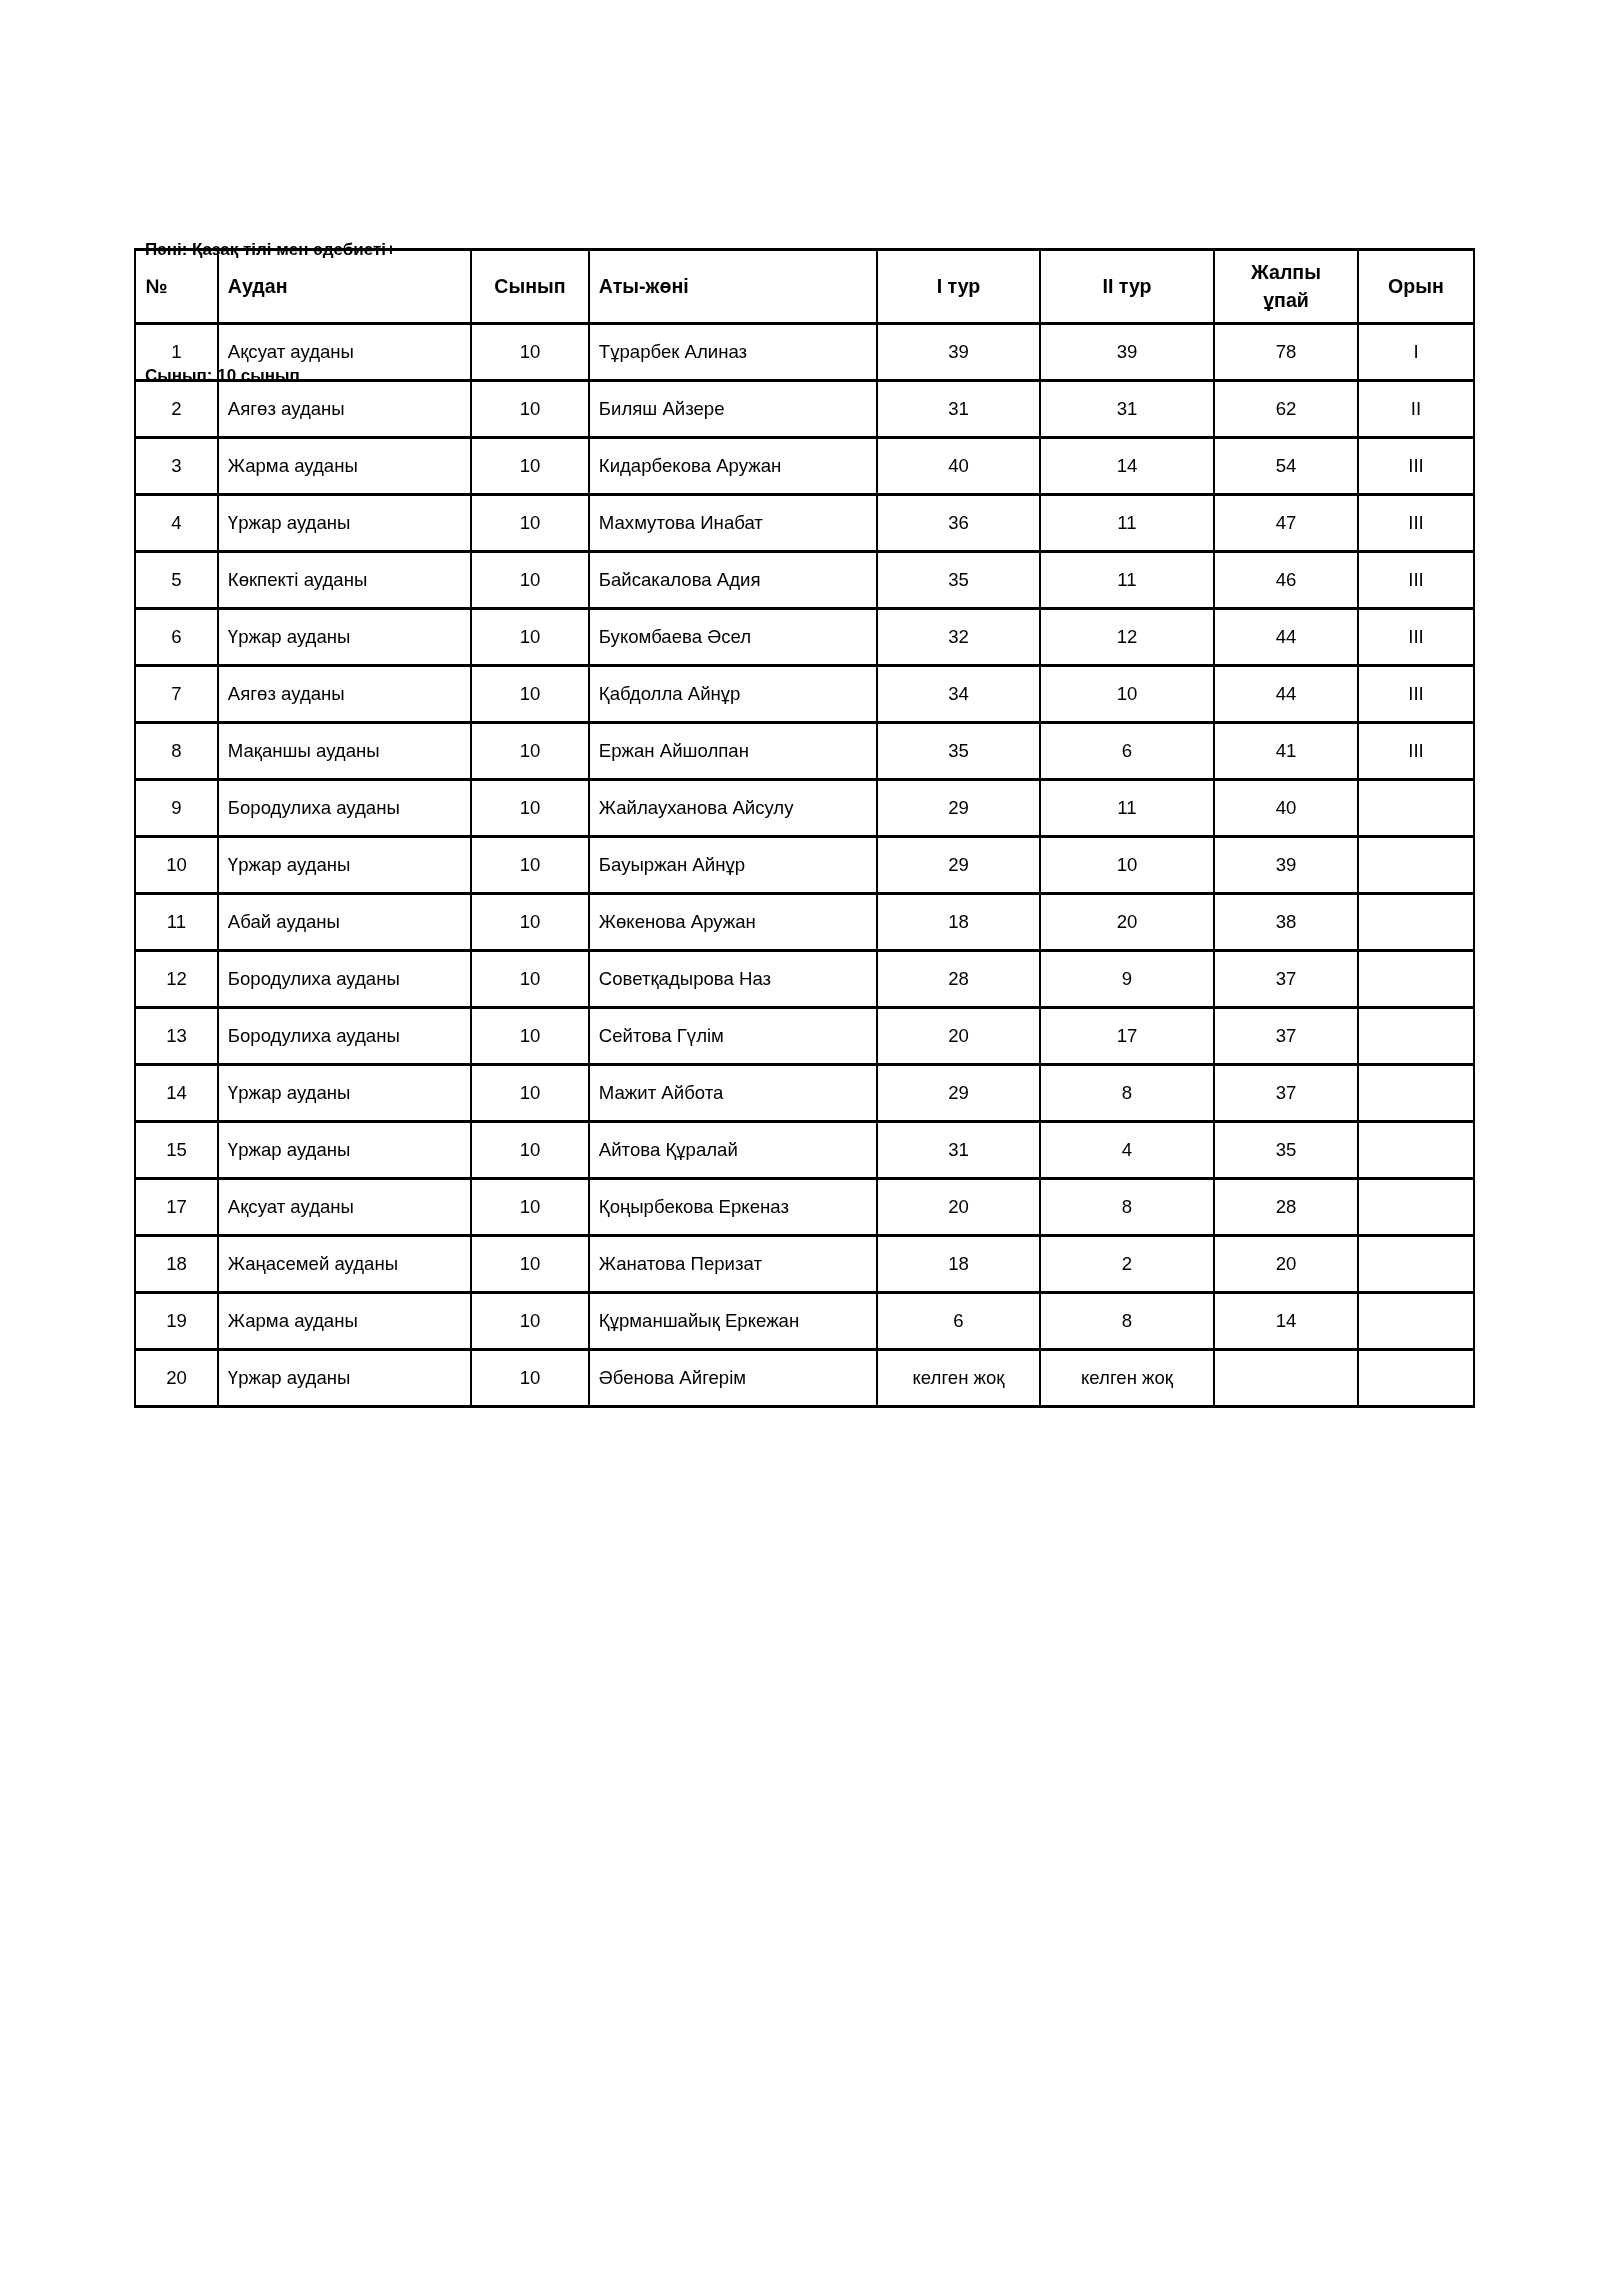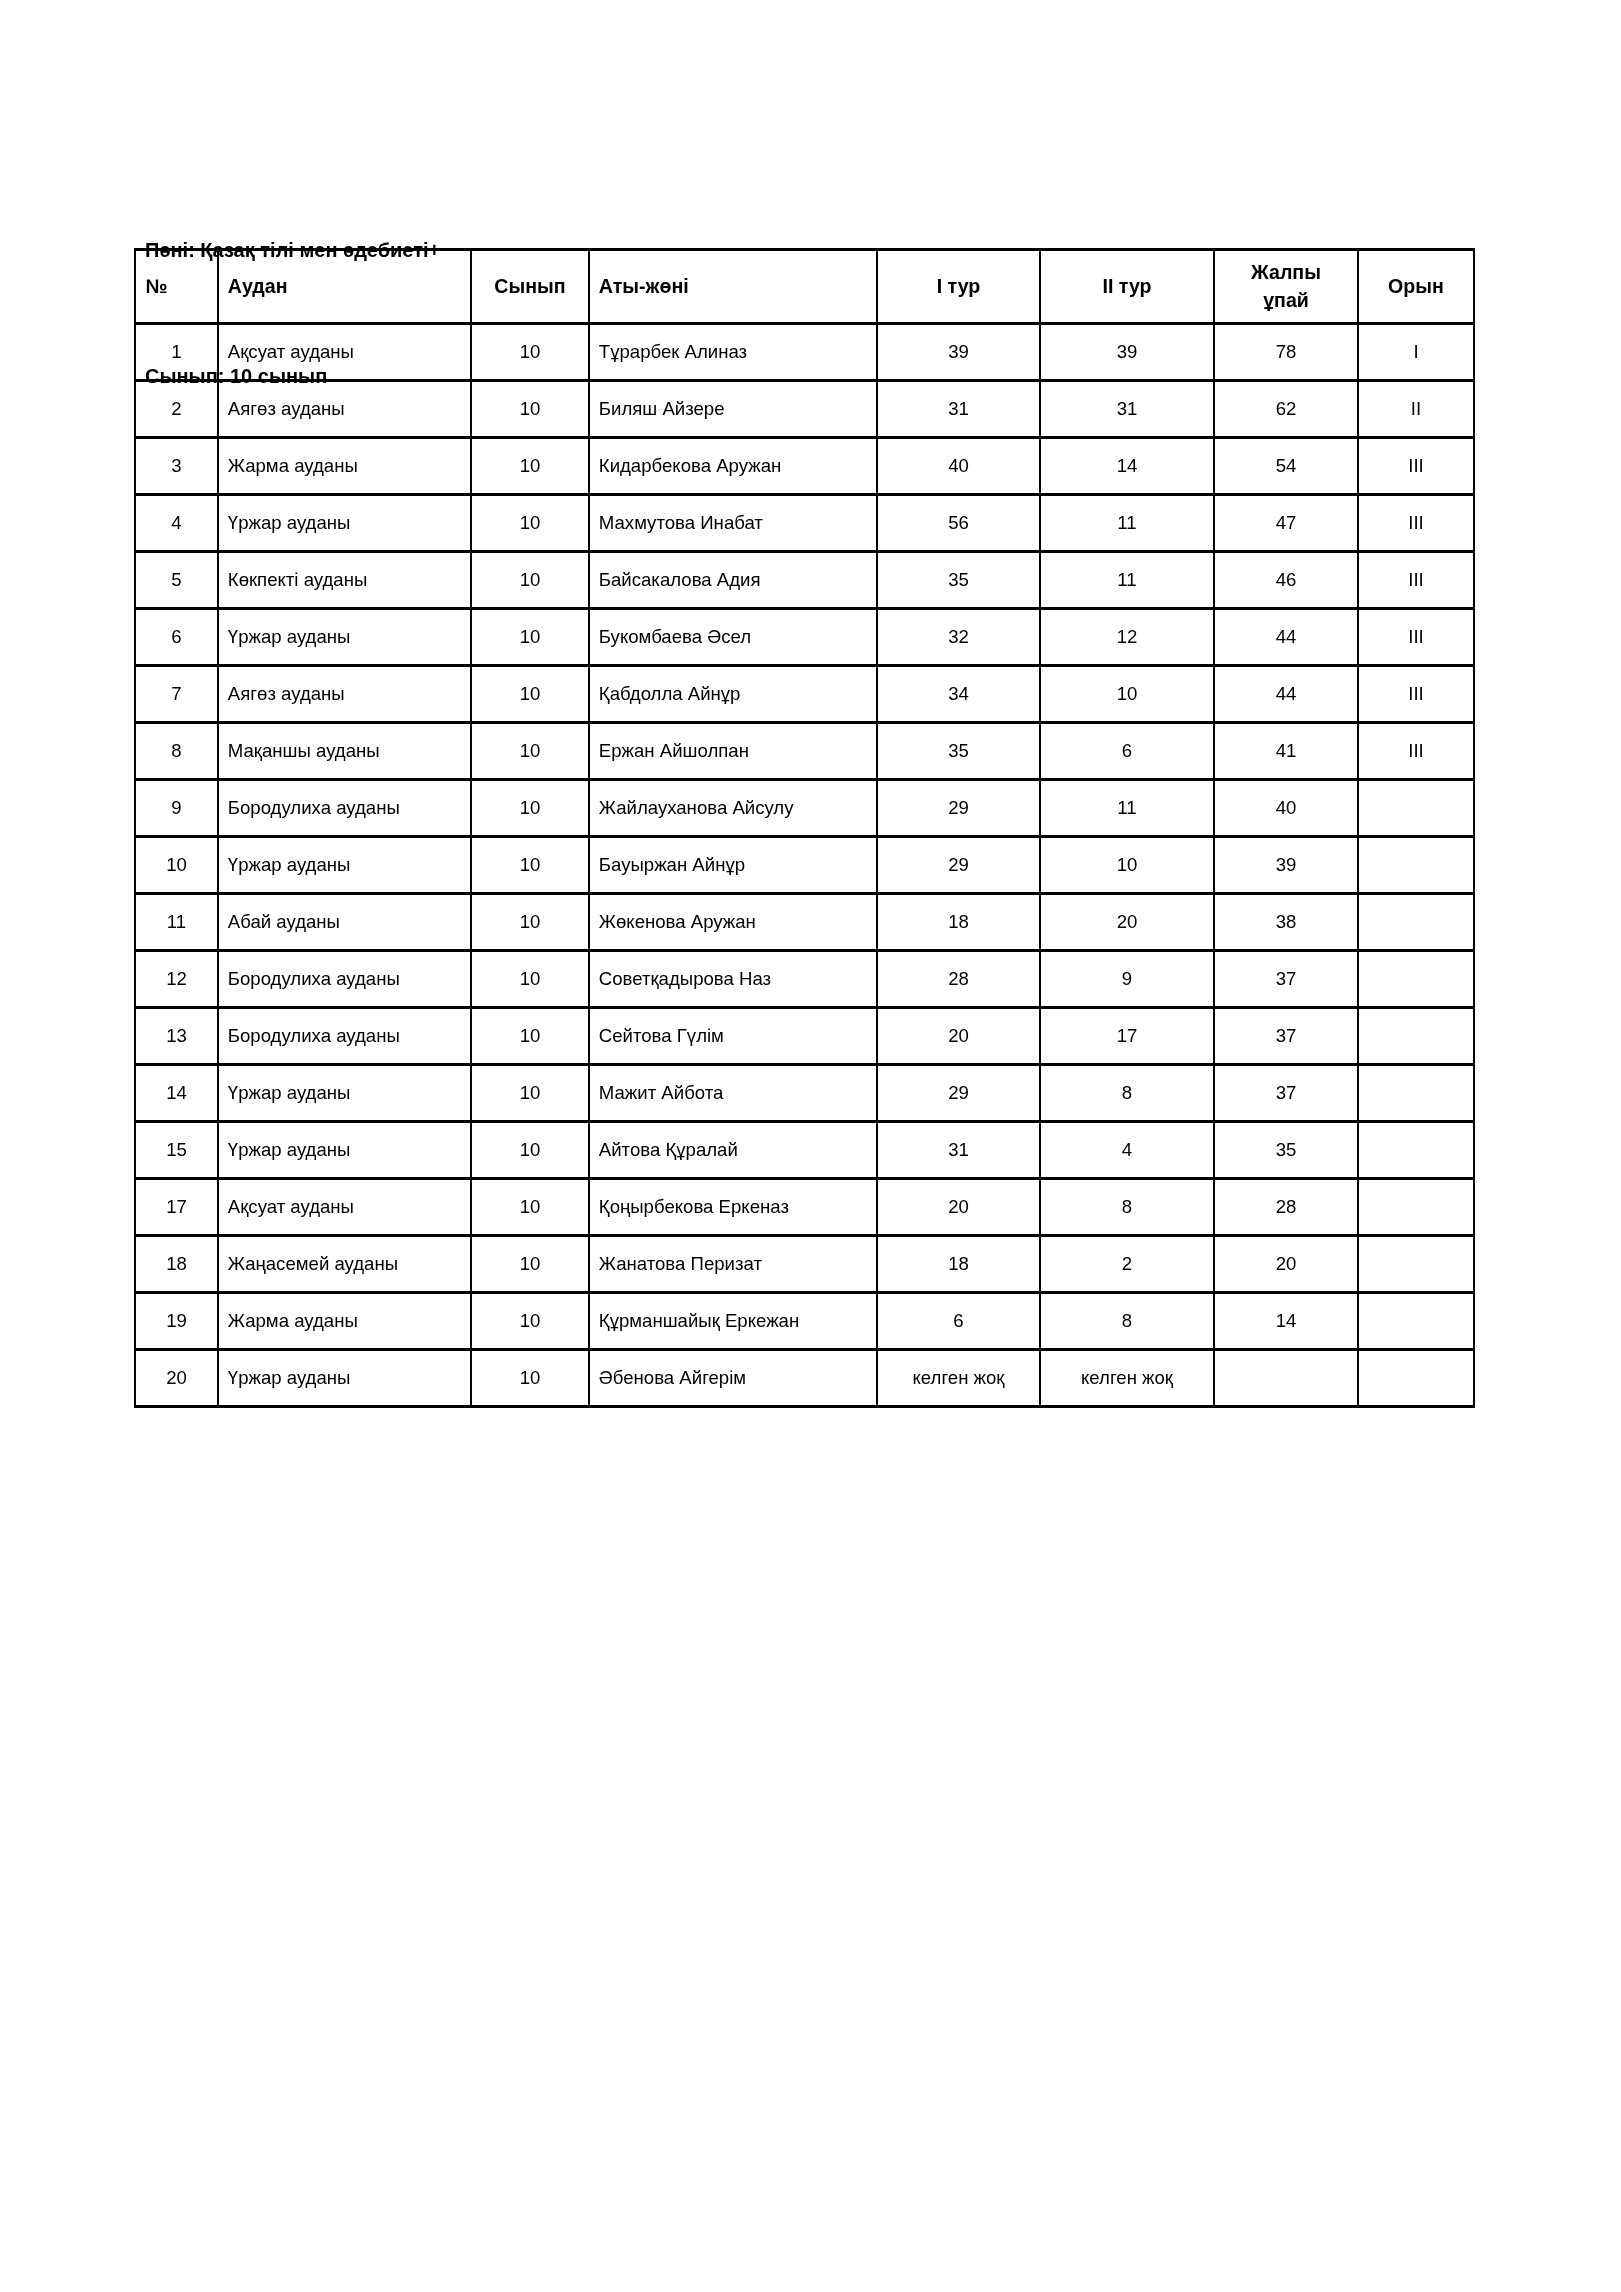--- a/index.html
+++ b/index.html
@@ -9,21 +9,21 @@
     height: 2293px;
     background: #ffffff;
     font-family: "Liberation Sans", "DejaVu Sans", sans-serif;
     color: #000000;
     overflow: hidden;
   }
   .doc-meta {
     position: absolute;
     left: 145px;
     top: 145px;
-    font-size: 20px;
+    font-size: 17px;
     font-weight: bold;
     line-height: 42px;
     white-space: pre;
   }
   table.results {
     position: absolute;
     left: 134px;
     top: 248px;
     width: 1339px;
     table-layout: fixed;
@@ -124,21 +124,21 @@
           <td>40</td>
           <td>14</td>
           <td>54</td>
           <td>III</td>
         </tr>
         <tr>
           <td>4</td>
           <td>Үржар ауданы</td>
           <td>10</td>
           <td>Махмутова Инабат</td>
-          <td>56</td>
+          <td>36</td>
           <td>11</td>
           <td>47</td>
           <td>III</td>
         </tr>
         <tr>
           <td>5</td>
           <td>Көкпекті ауданы</td>
           <td>10</td>
           <td>Байсакалова Адия</td>
           <td>35</td>

